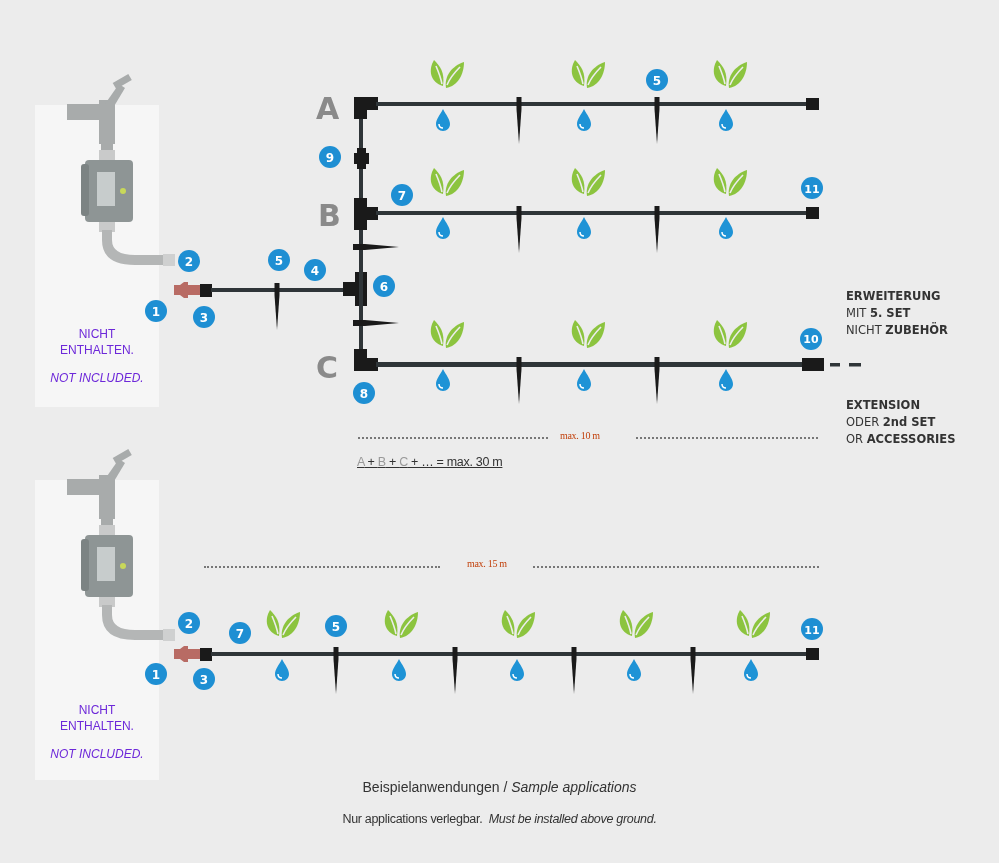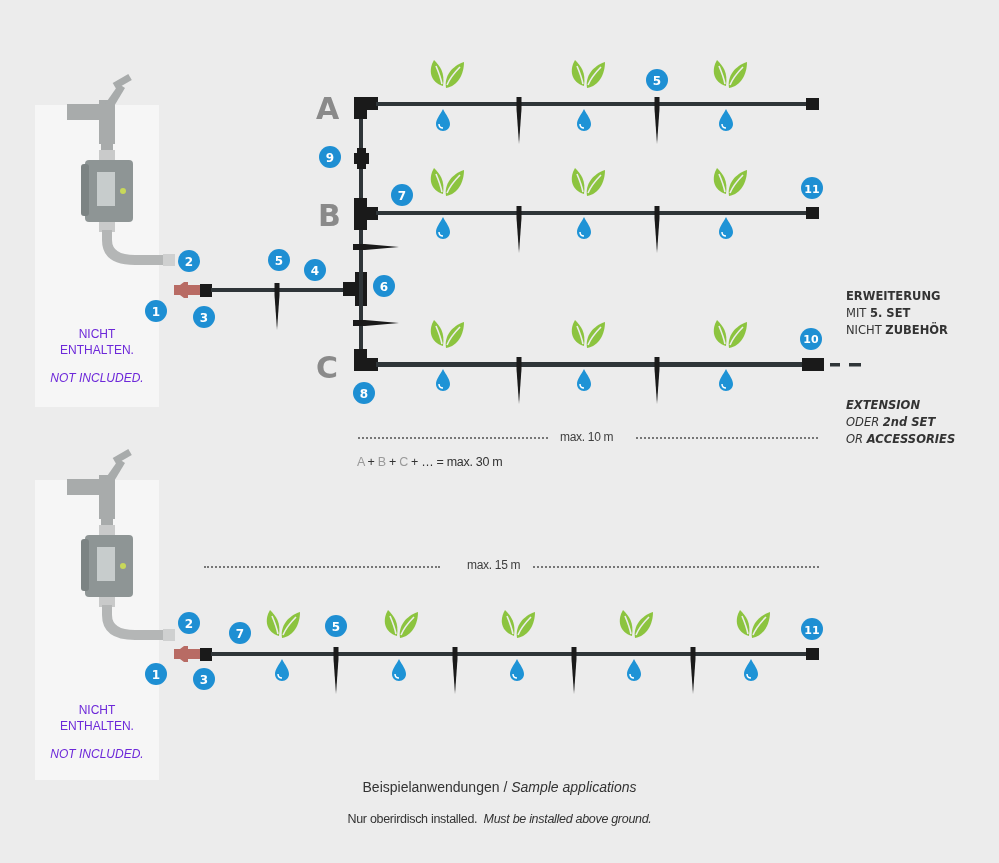--- a/index.html
+++ b/index.html
@@ -3,24 +3,24 @@
 <meta charset="utf-8">
 <style>
   html,body{margin:0;padding:0;}
   body{width:999px;height:863px;background:#ececec;position:relative;overflow:hidden;font-family:"Liberation Sans","DejaVu Sans",sans-serif;color:#333;}
   svg#diagram{position:absolute;left:0;top:0;}
   .ni-box{position:absolute;background:#f6f6f6;}
   .ni-label{position:absolute;text-align:center;font-size:12px;color:#6d28d9;line-height:16px;font-family:Liberation Sans, sans-serif;}
   .ni-label .en{font-style:italic;display:block;margin-top:12px;}
   .ext{position:absolute;font-size:11.5px;line-height:17px;color:#333;font-family:"DejaVu Sans",sans-serif;}
   .ext b{font-weight:bold;}
-  .ext.en{font-style:italic;}
-  .dim{position:absolute;font-size:12px;color:#404040;font-family:Liberation Sans, sans-serif;letter-spacing:-0.3px;}
+  .ext.en{}
+  .dim{position:absolute;font-size:10px;color:#c2410c;font-family:Liberation Serif, serif;letter-spacing:-0.3px;}
   .dots{position:absolute;border-top:2px dotted #777;height:0;}
-  .sum{position:absolute;font-size:12.5px;color:#333;letter-spacing:-0.3px;}
+  .sum{position:absolute;font-size:12.5px;color:#333;letter-spacing:-0.3px;text-decoration:underline;}
   .sum .g{color:#999;}
   .caption{position:absolute;width:999px;text-align:center;left:0;}
 </style>
 </head>
 <body>
 
 <div class="ni-box" style="left:35px;top:105px;width:124px;height:302px;"></div>
 <div class="ni-box" style="left:35px;top:480px;width:124px;height:300px;"></div>
 
 <svg id="diagram" width="999" height="863">
@@ -355,14 +355,14 @@
 </div>
 
 <div class="dots" style="left:204px;top:566px;width:236px;"></div>
 <div class="dim" style="left:467px;top:558px;">max. 15 m</div>
 <div class="dots" style="left:533px;top:566px;width:286px;"></div>
 
 <div class="caption" style="top:779px;font-size:14px;color:#333;">
   <span>Beispielanwendungen</span><span> / </span><span style="font-style:italic;">Sample applications</span>
 </div>
 <div class="caption" style="top:812px;font-size:12.5px;color:#333;letter-spacing:-0.3px;">
-  <span>Nur oberirdisch installed.</span>&nbsp; <span style="font-style:italic;text-align:center;">Must be installed above ground.</span>
+  <span>Nur applications verlegbar.</span>&nbsp; <span style="font-style:italic;text-align:center;">Must be installed above ground.</span>
 </div>
 
 </body></html>

